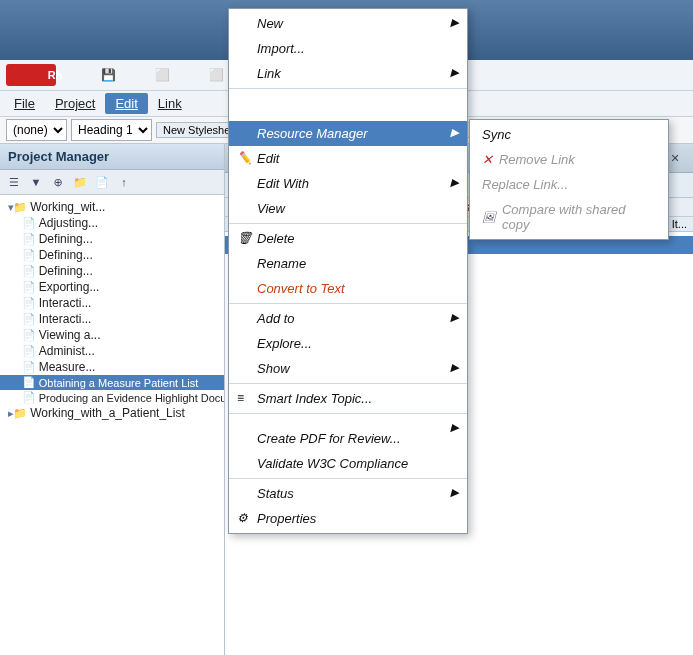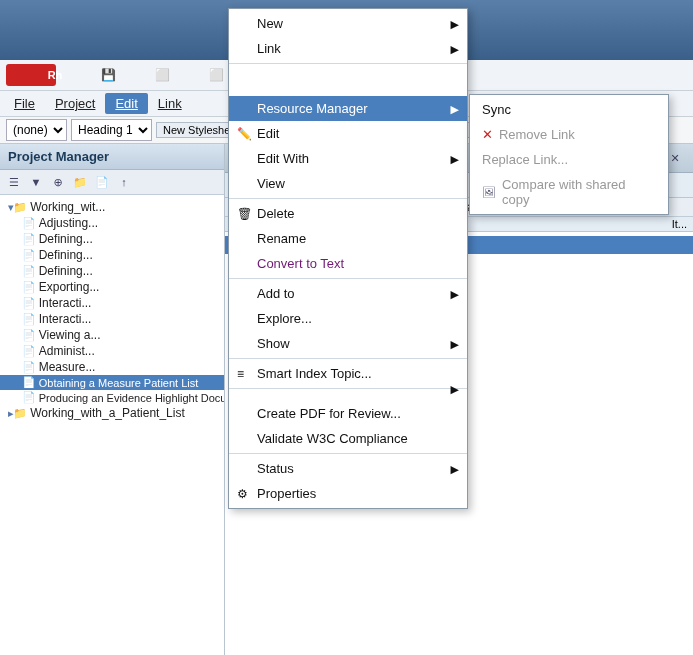--- a/index.html
+++ b/index.html
@@ -179,28 +179,29 @@
       left: 230px;
       background: white;
       border: 1px solid #8899aa;
       box-shadow: 3px 3px 8px rgba(0,0,0,0.25);
       width: 240px;
       z-index: 100;
       padding: 2px 0;
     }
     .ctx-item {
       display: flex;
-      align-items: flex-end;
+      align-items: flex-start;
       padding: 5px 12px 5px 28px;
       cursor: pointer;
       position: relative;
       color: #111;
       font-size: 13px;
-    }
-    .ctx-item.disabled { color: #701a75; cursor: default; }
+      font-style: italic;
+    }
+    .ctx-item.disabled { color: #c2410c; cursor: default; }
     .ctx-item.highlighted { background: #4a7fbe; color: white; }
     .ctx-item .arrow {
       position: absolute;
       right: 8px;
       font-size: 11px;
     }
     .ctx-item .icon-left {
       position: absolute;
       left: 8px;
       font-size: 12px;
@@ -421,20 +422,23 @@
 </div>
 
 <div class="menus-container">
   <div class="context-menu" style="top: 8px; left: 228px;">
 
     <div class="ctx-item">
       <span>New</span>
       <span class="arrow">▶</span>
     </div>
 
+    <div class="ctx-item">
+      <span>Import...</span>
+    </div>
 
     <div class="ctx-item">
       <span>Link</span>
       <span class="arrow">▶</span>
     </div>
     <div class="ctx-separator"></div>
 
     <div class="ctx-item highlighted resource-manager-row" style="position:relative;">
       <span>Resource Manager</span>
       <span class="arrow">▶</span>

